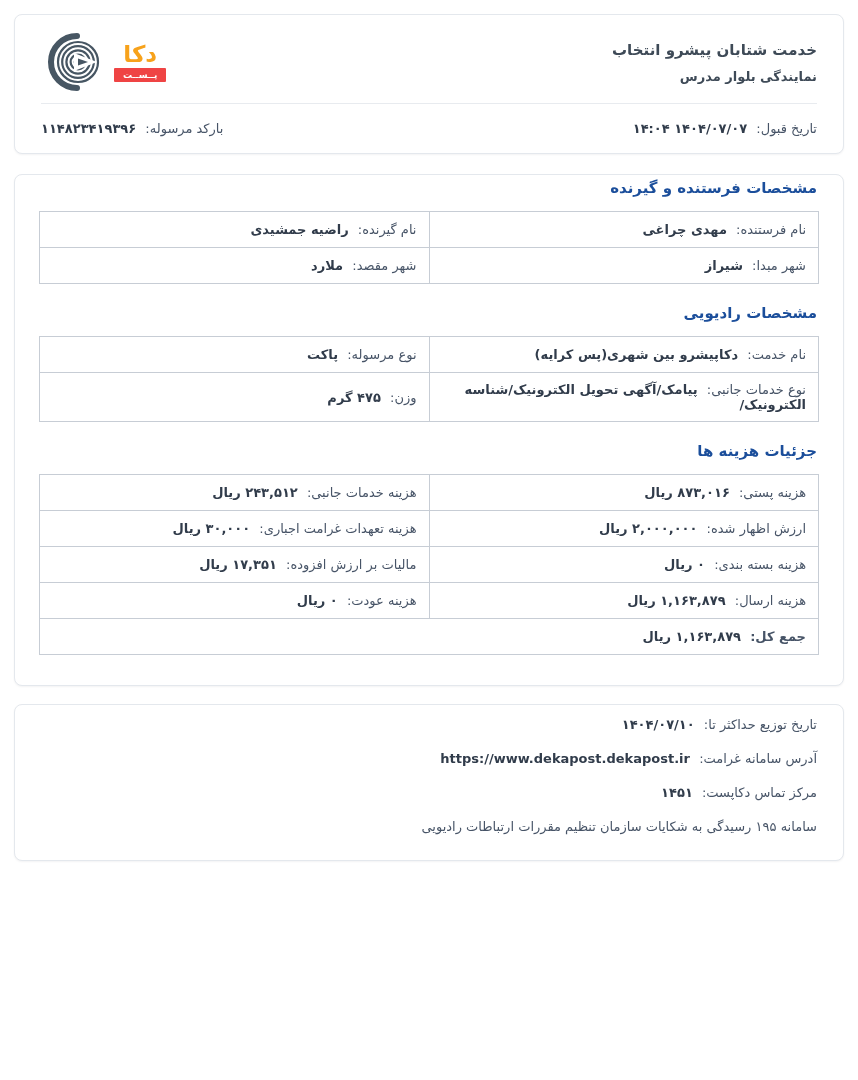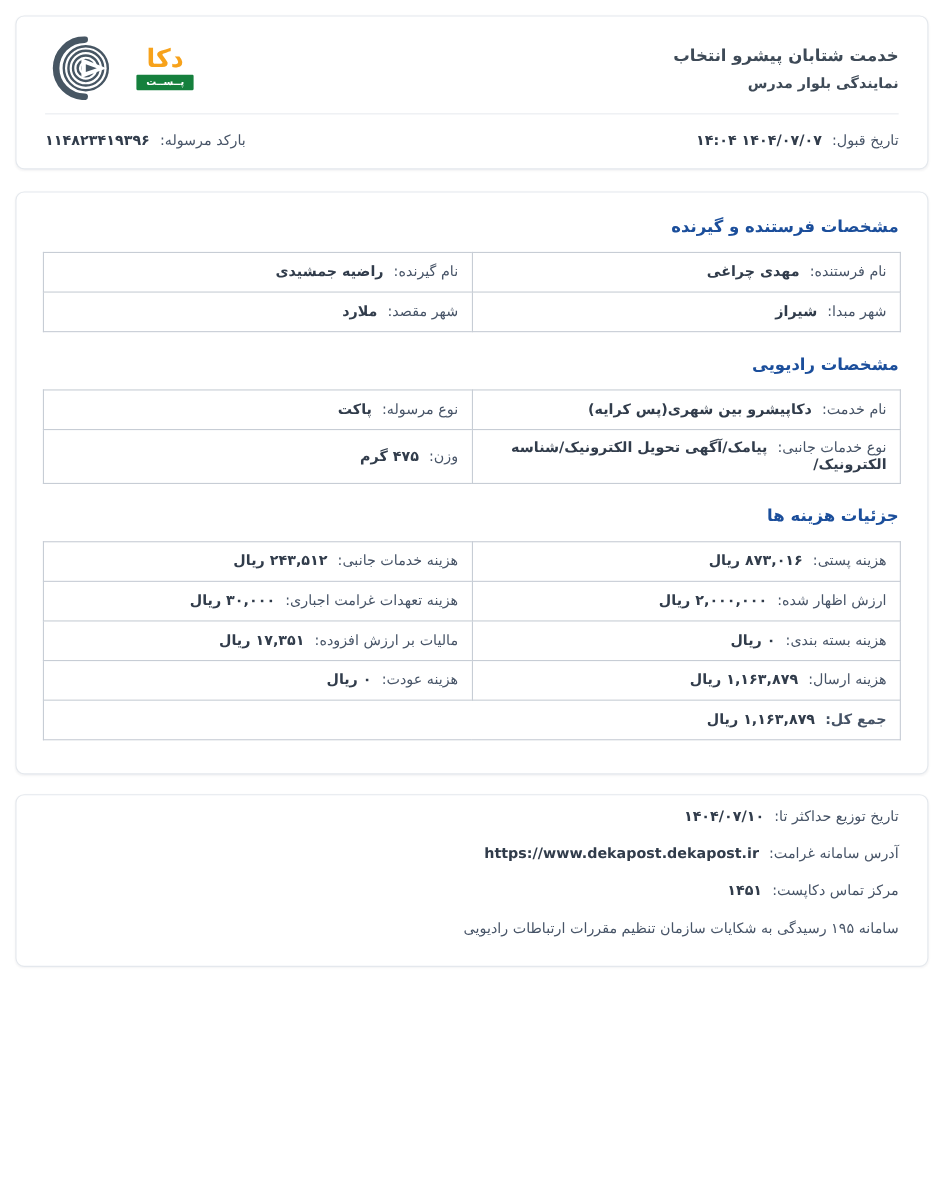--- a/index.html
+++ b/index.html
@@ -17,31 +17,31 @@
     border-radius: 8px;
     box-shadow: 0 1px 2px rgba(16,24,40,0.05);
   }
 
   
   .header-card { padding: 14px 26px 10px; margin-bottom: 20px; }
   .header-top { display: flex; justify-content: space-between; align-items: center; min-height: 66px; }
   .company { text-align: right; }
   .company-l1 { font-weight: bold; font-size: 15px; color: #3e4a57; margin-bottom: 10px; }
   .company-l2 { font-weight: bold; font-size: 13px; color: #3e4a57; }
-  .logo { display: flex; align-items: center; gap: 19px; direction: ltr; }
+  .logo { display: flex; align-items: center; gap: 9px; direction: ltr; }
   .logo-text { display: flex; flex-direction: column; align-items: center; }
   .logo-word { font-weight: bold; font-size: 23px; line-height: 1.05; }
   .logo-badge { color: #fff; font-size: 9px; font-weight: bold; padding: 2px 9px; margin-top: 2px; border-radius: 1px; }
   .header-divider { height: 1px; background: #e8ebef; margin: 8px 0; }
   .header-bottom { display: flex; justify-content: space-between; align-items: center; padding: 9px 0 7px; font-size: 13px; }
   .kv-label { color: #475467; }
   .kv-value { color: #313c4b; font-weight: bold; margin-right: 5px; }
 
   
-  .main-card { padding: 18px 24px 10px; margin-bottom: 18px; }
+  .main-card { padding: 0 24px 10px; margin-bottom: 18px; }
   .section-title {
     color: #1b4e9b; font-size: 15px; font-weight: bold;
     text-align: right; margin: 4px 2px 14px;
   }
   table.grid { width: 100%; border-collapse: collapse; table-layout: fixed; margin-bottom: 20px; }
   .grid td {
     border: 1px solid #c7cdd5;
     padding: 9px 12px;
     font-size: 13px;
     text-align: right;
@@ -79,21 +79,21 @@
             <circle cx="37" cy="29" r="15.8" stroke-width="2.2"></circle>
             <circle cx="37" cy="29" r="11.6" stroke-width="2.2"></circle>
             <circle cx="37" cy="29" r="7.4" stroke-width="2.2"></circle>
             <circle cx="37" cy="29" r="3.2" stroke-width="2.2"></circle>
           </g>
           <polygon points="33,20 33,38 56,29" fill="#ffffff"></polygon>
           <polygon points="37,25.5 37,32.5 47,29" fill="#475663"></polygon>
         </svg>
         <div class="logo-text">
           <div class="logo-word" style="color:#f7a21b;">دکا</div>
-          <div class="logo-badge" style="background:#15803d;">پــســت</div>
+          <div class="logo-badge" style="background:#ef4444;">پــســت</div>
         </div>
       </div>
     </div>
     <div class="header-divider"></div>
     <div class="header-bottom">
       <div class="kv">
         <span class="kv-label">تاریخ قبول:</span>
         <span class="kv-value">۱۴۰۴/۰۷/۰۷ ۱۴:۰۴</span>
       </div>
       <div class="kv">

